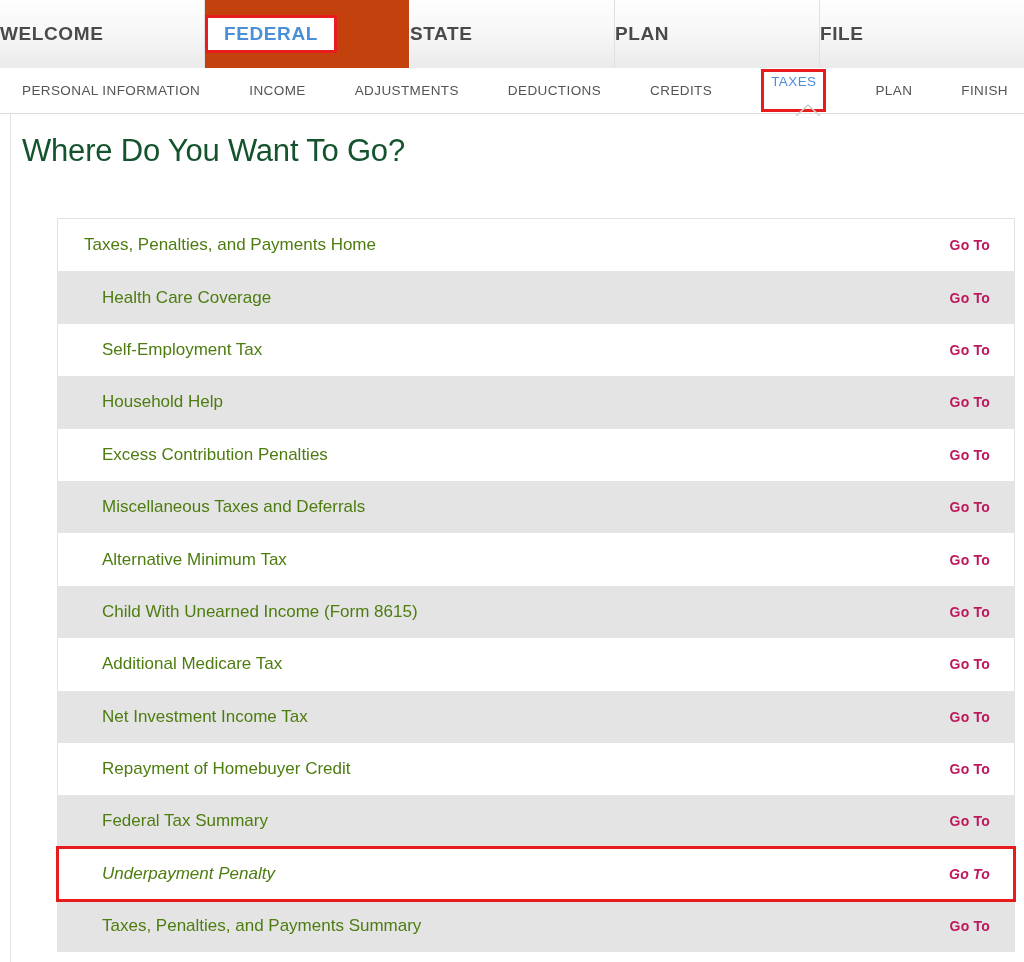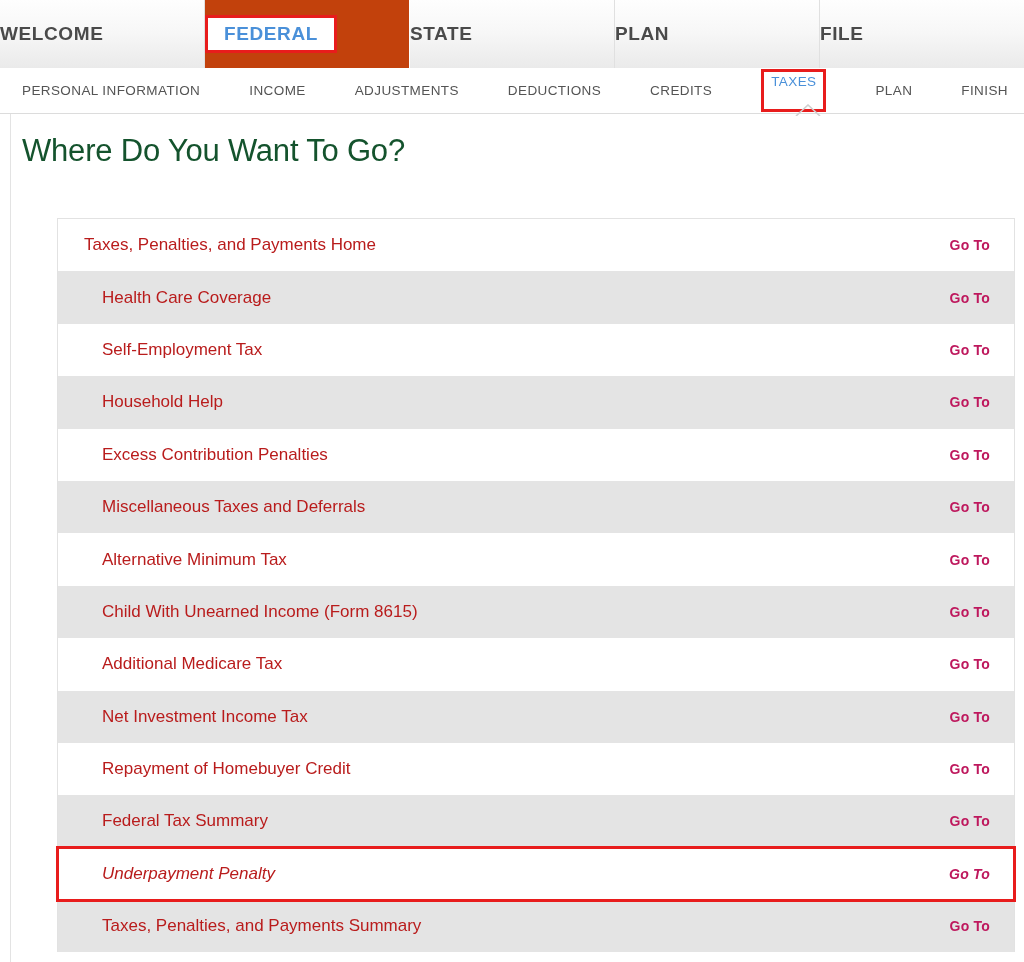--- a/index.html
+++ b/index.html
@@ -136,21 +136,21 @@
     align-items: center;
     box-sizing: border-box;
     padding-left: 44px;
     padding-right: 24px;
     cursor: pointer;
   }
   .nav-row.alt { background: #e4e4e4; }
   .nav-row.root { padding-left: 26px; }
   .nav-label {
     font-size: 17px;
-    color: #b91c1c;
+    color: #4d7c0f;
     white-space: nowrap;
   }
   .nav-spacer { flex: 1 1 auto; }
   .goto-link {
     font-size: 14px;
     font-weight: bold;
     color: #be185d;
     letter-spacing: 0.2px;
     white-space: nowrap;
     cursor: pointer;

